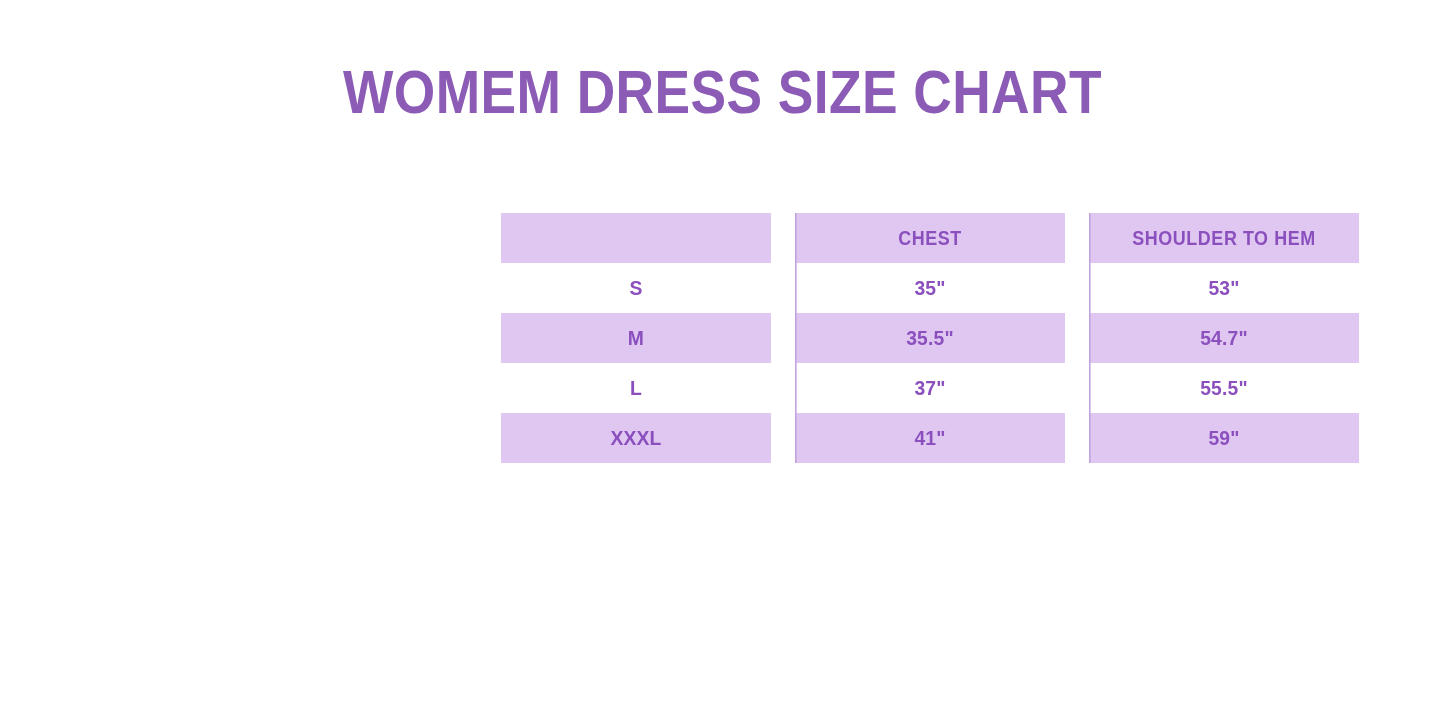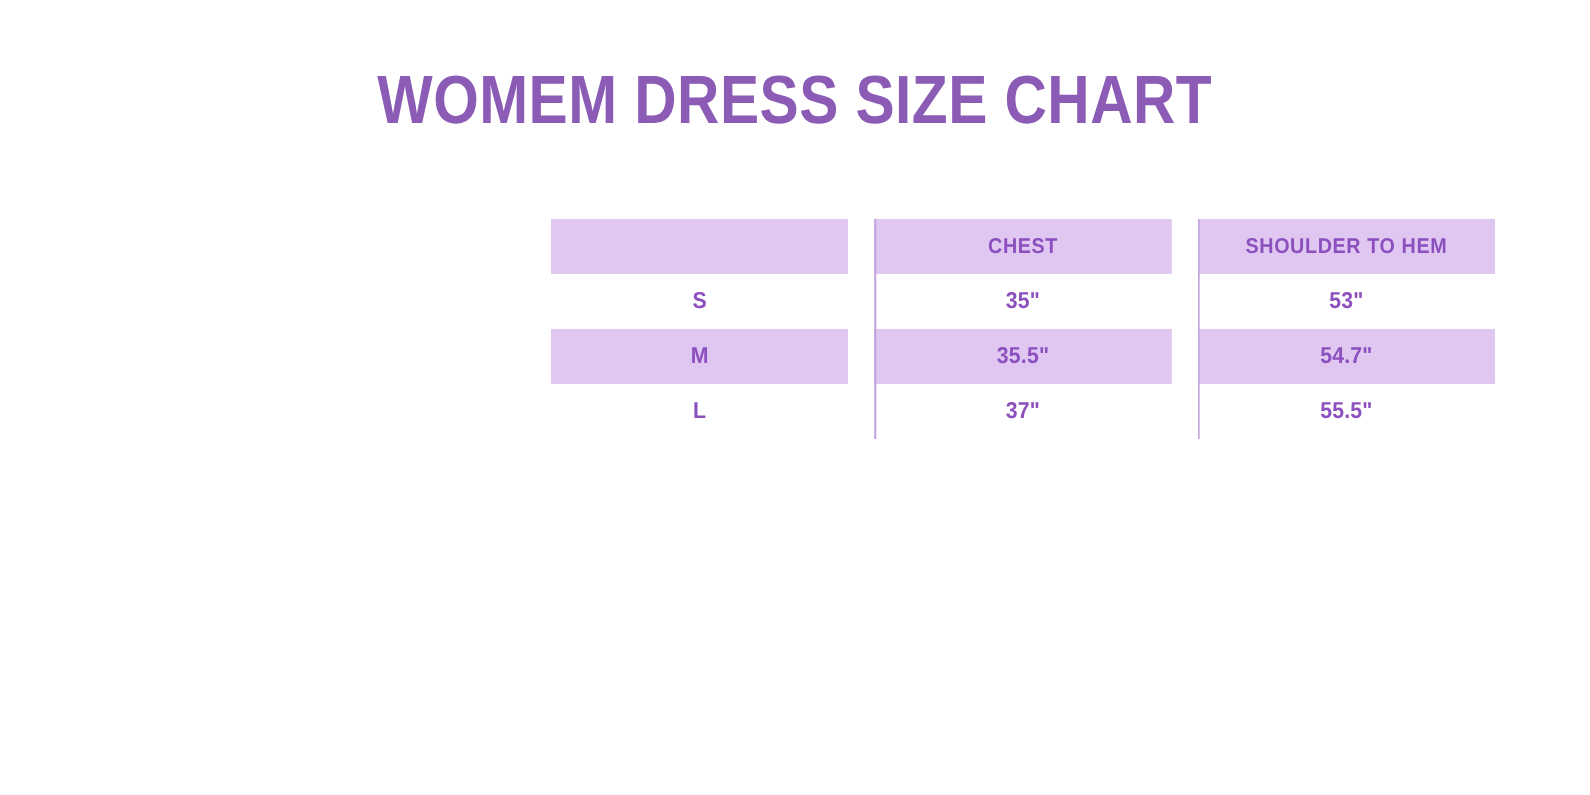--- a/index.html
+++ b/index.html
@@ -35,21 +35,21 @@
     color: #8B5BB5;
     transform: scaleX(0.86);
     transform-origin: center top;
     white-space: nowrap;
   }
 
   
   .size-table-wrap {
     position: absolute;
     left: 489px;
-    top: 199px;
+    top: 213px;
     width: 882px;
     height: 354px;
   }
 
   table.size-table {
     width: 882px;
     border-collapse: collapse;
     table-layout: fixed;
   }
 
@@ -124,17 +124,22 @@
         <tr class="band">
           <td>M</td>
           <td class="div-left">35.5"</td>
           <td class="div-left">54.7"</td>
         </tr>
         <tr class="plain">
           <td>L</td>
           <td class="div-left">37"</td>
           <td class="div-left">55.5"</td>
         </tr>
+        <tr class="band">
+          <td>XXXL</td>
+          <td class="div-left">41"</td>
+          <td class="div-left">59"</td>
+        </tr>
       </tbody>
     </table>
   </div>
 
 </div>
 
 </body></html>

